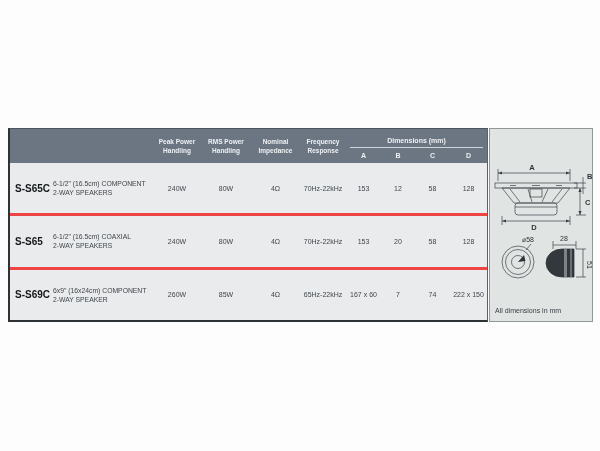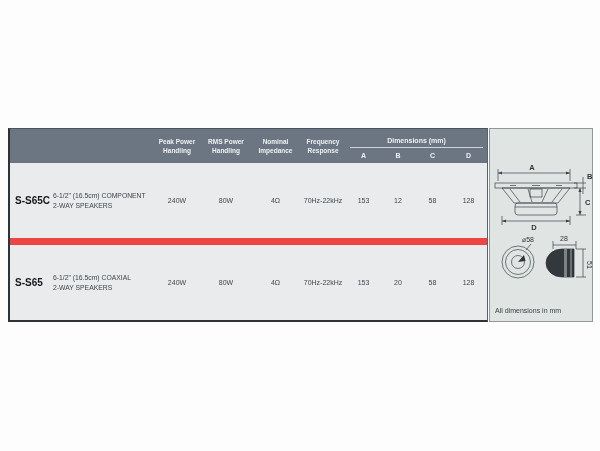--- a/index.html
+++ b/index.html
@@ -21,21 +21,21 @@
     font-size:6.5px;font-weight:bold;line-height:1.3;text-align:center;
   }
   .th{display:flex;align-items:center;justify-content:center;flex-direction:column;padding-top:1px;}
   .dims-group{display:flex;flex-direction:column;}
   .dims-title{flex:0 0 16px;display:flex;align-items:flex-end;justify-content:center;font-size:7px;padding-bottom:1px;}
   .dims-rule{height:1px;background:#cdd3d8;margin:1px 4px 0 4px;}
   .dims-sub{flex:1;display:grid;grid-template-columns:35px 34px 35px 37px;align-items:center;font-size:7px;}
   .tbody{flex:1;display:flex;flex-direction:column;}
   .trow{
     flex:1;display:grid;grid-template-columns:43px 100px 48px 50px 49px 46px 35px 34px 35px 37px;
-    align-items:center;border-top:7px solid #ef4444;background:#e9ebed;
+    align-items:center;border-top:3px solid #ef4444;background:#e9ebed;
     color:#41474c;font-size:7px;text-align:center;
   }
   .tbody .trow:first-child{border-top:none;}
   .cell-model{font-size:10px;font-weight:bold;color:#15181a;text-align:left;padding-left:5px;}
   .cell-desc{text-align:left;font-size:6.8px;line-height:1.35;color:#3f454a;}
   
   .dim-panel{
     position:absolute;left:489px;top:128px;width:104px;height:194px;
     box-sizing:border-box;background:#e0e4e3;border:1px solid #8f9997;
   }
@@ -106,20 +106,35 @@
     <div>4Ω</div>
     <div>70Hz-22kHz</div>
     <div>153</div>
     <div>20</div>
     <div>58</div>
     <div>128</div>
   </div>
 
 
 
+  <div class="trow">
+    <div class="cell-model">S-S69C</div>
+    <div class="cell-desc">
+      <div>6x9" (16x24cm) COMPONENT</div>
+      <div>2-WAY SPEAKER</div>
+    </div>
+    <div>260W</div>
+    <div>85W</div>
+    <div>4Ω</div>
+    <div>65Hz-22kHz</div>
+    <div>167 x 60</div>
+    <div>7</div>
+    <div>74</div>
+    <div>222 x 150</div>
+  </div>
 
 </div>
 </div>
 
 <div class="dim-panel">
   <svg viewBox="0 0 102 192">
 
     <g>
       <line class="dline" x1="8" y1="44" x2="80" y2="44"></line>
       <line class="dline" x1="8" y1="40" x2="8" y2="52"></line>

